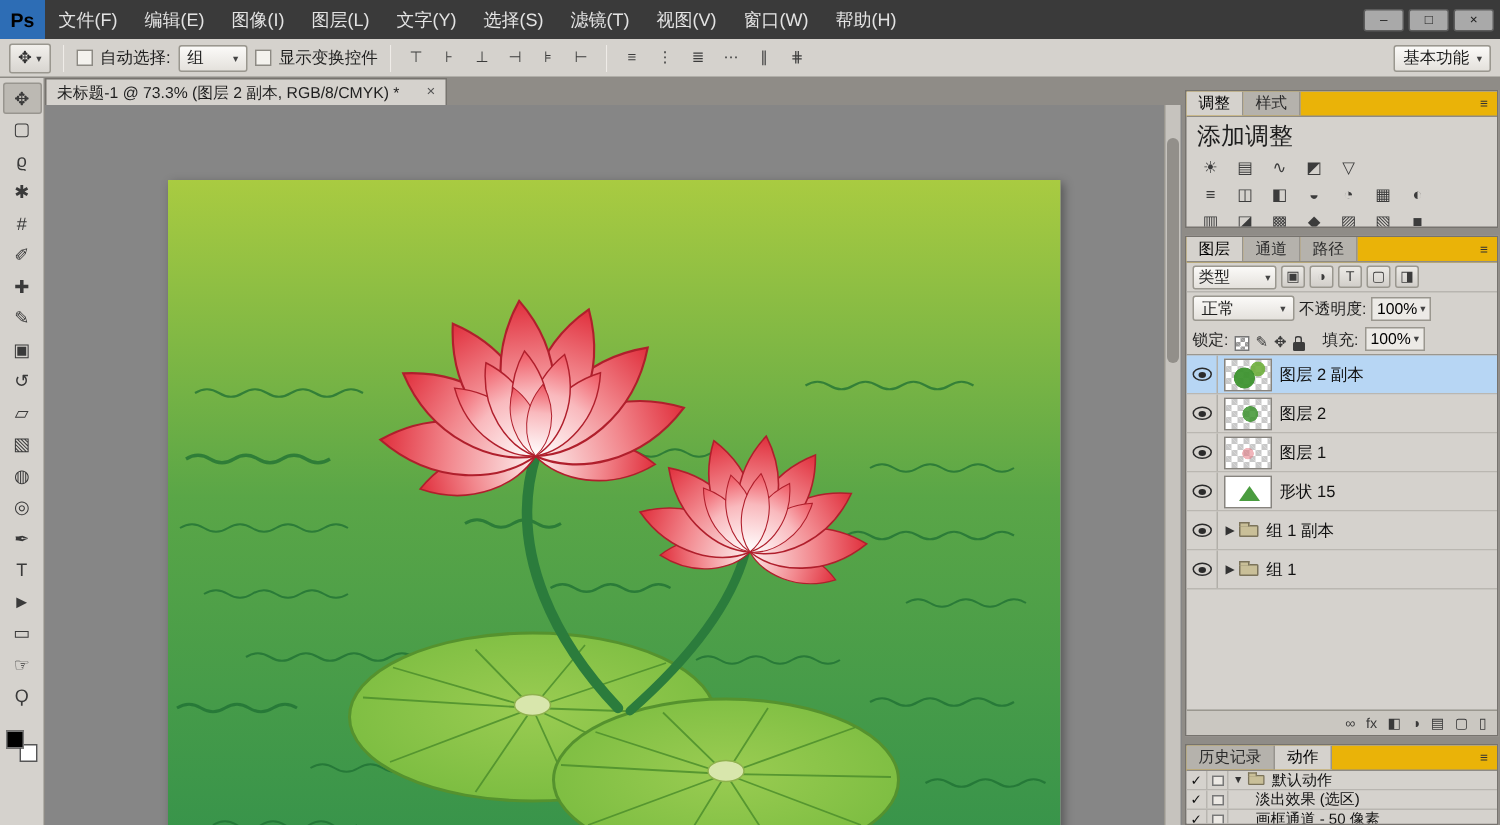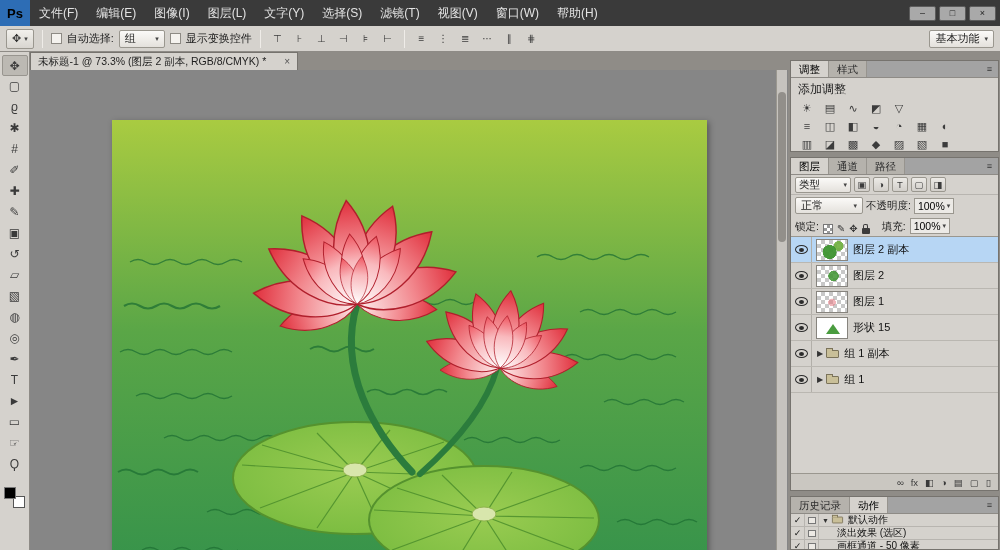--- a/index.html
+++ b/index.html
@@ -43,26 +43,26 @@
   #artwork{position:absolute;left:82px;top:50px;width:595px;height:470px;box-shadow:2px 2px 6px rgba(0,0,0,.35)}
   #vscroll{position:absolute;right:1px;top:0;width:11px;height:480px;background:#c6c3be;border-left:1px solid #9a978f}
   .sthumb{position:absolute;left:1px;top:22px;width:8px;height:150px;background:#928f8a;border-radius:4px}
 
   
   #rightcol{position:absolute;left:788px;top:52px;width:212px;height:498px;background:#8f8c87;padding:8px 0 0 2px}
   .panel{width:209px;background:#d5d2cd;border:1px solid #76736e;position:relative;overflow:hidden}
   #p-adjust{height:92px;margin-bottom:5px}
   #p-layers{height:334px;margin-bottom:5px}
   #p-actions{height:54px}
-  .ptabs{display:flex;height:17px;background:#a3a3a3;border-bottom:1px solid #8e8b86}
+  .ptabs{display:flex;height:17px;background:#eab308;border-bottom:1px solid #8e8b86}
   .ptab{padding:0 8px;font-size:10.5px;line-height:16px;color:#2c2c2c;background:#b5b2ac;border-right:1px solid #97948e;white-space:nowrap}
   .ptab.active{background:#d5d2cd;color:#000}
   .pmenu{margin-left:auto;padding:0 6px;font-size:9px;line-height:17px;color:#333}
 
-  .addlabel{font-size:12px;color:#1e1e1e;padding:3px 7px 1px}
+  .addlabel{font-size:16px;color:#1e1e1e;padding:3px 7px 1px}
   .adjrow{display:flex;gap:3px;padding:1px 6px}
   .adj{width:20px;height:16px;color:#3c3c3c;font-size:11px;line-height:16px;text-align:center}
 
   .frow{display:flex;align-items:center;gap:3px;padding:2px 4px;border-bottom:1px solid #b8b5b0;height:20px}
   #type-select{width:56px;height:16px;font-size:10.5px;padding:0 3px}
   .fic{width:16px;height:15px;border:1px solid #9a978f;background:linear-gradient(#eceae6,#d2cfca);color:#3c3c3c;font-size:9.5px;line-height:13px;text-align:center;border-radius:2px;flex:none}
   .brow{display:flex;align-items:center;gap:3px;padding:2px 4px;height:21px}
   #blend-select{width:68px;height:17px}
   .plabel{font-size:10.5px;color:#1e1e1e;white-space:nowrap}
   .valbox{display:flex;align-items:center;height:16px;border:1px solid #9a978f;background:#eceae6;padding:0 3px;font-size:10.5px;gap:2px;white-space:nowrap}

